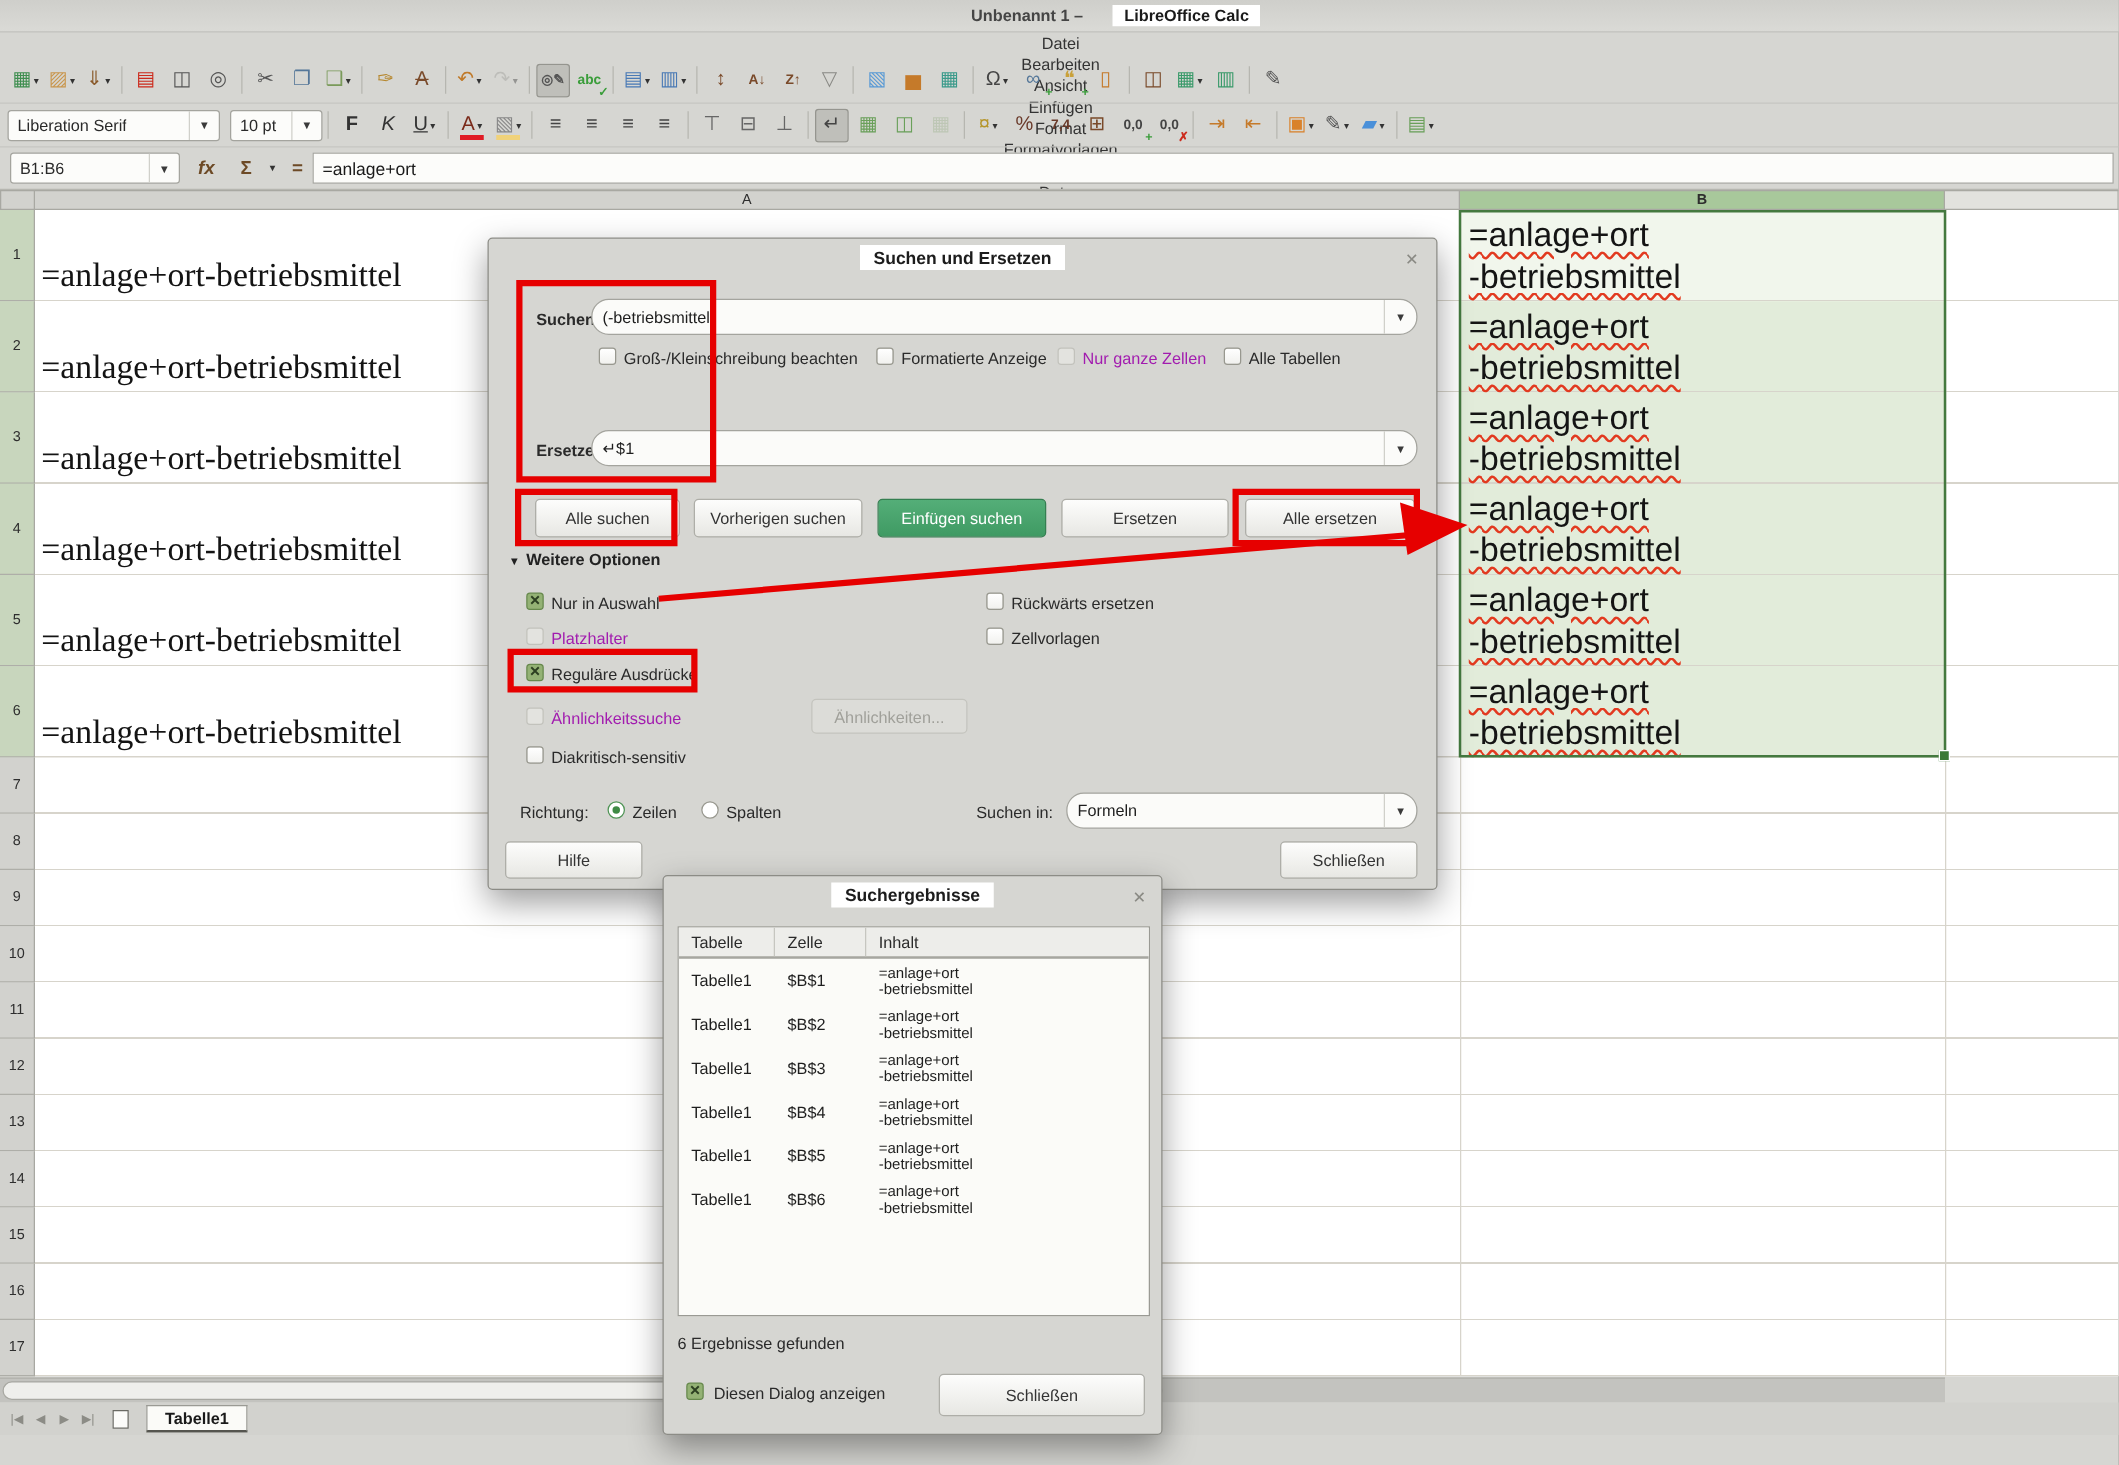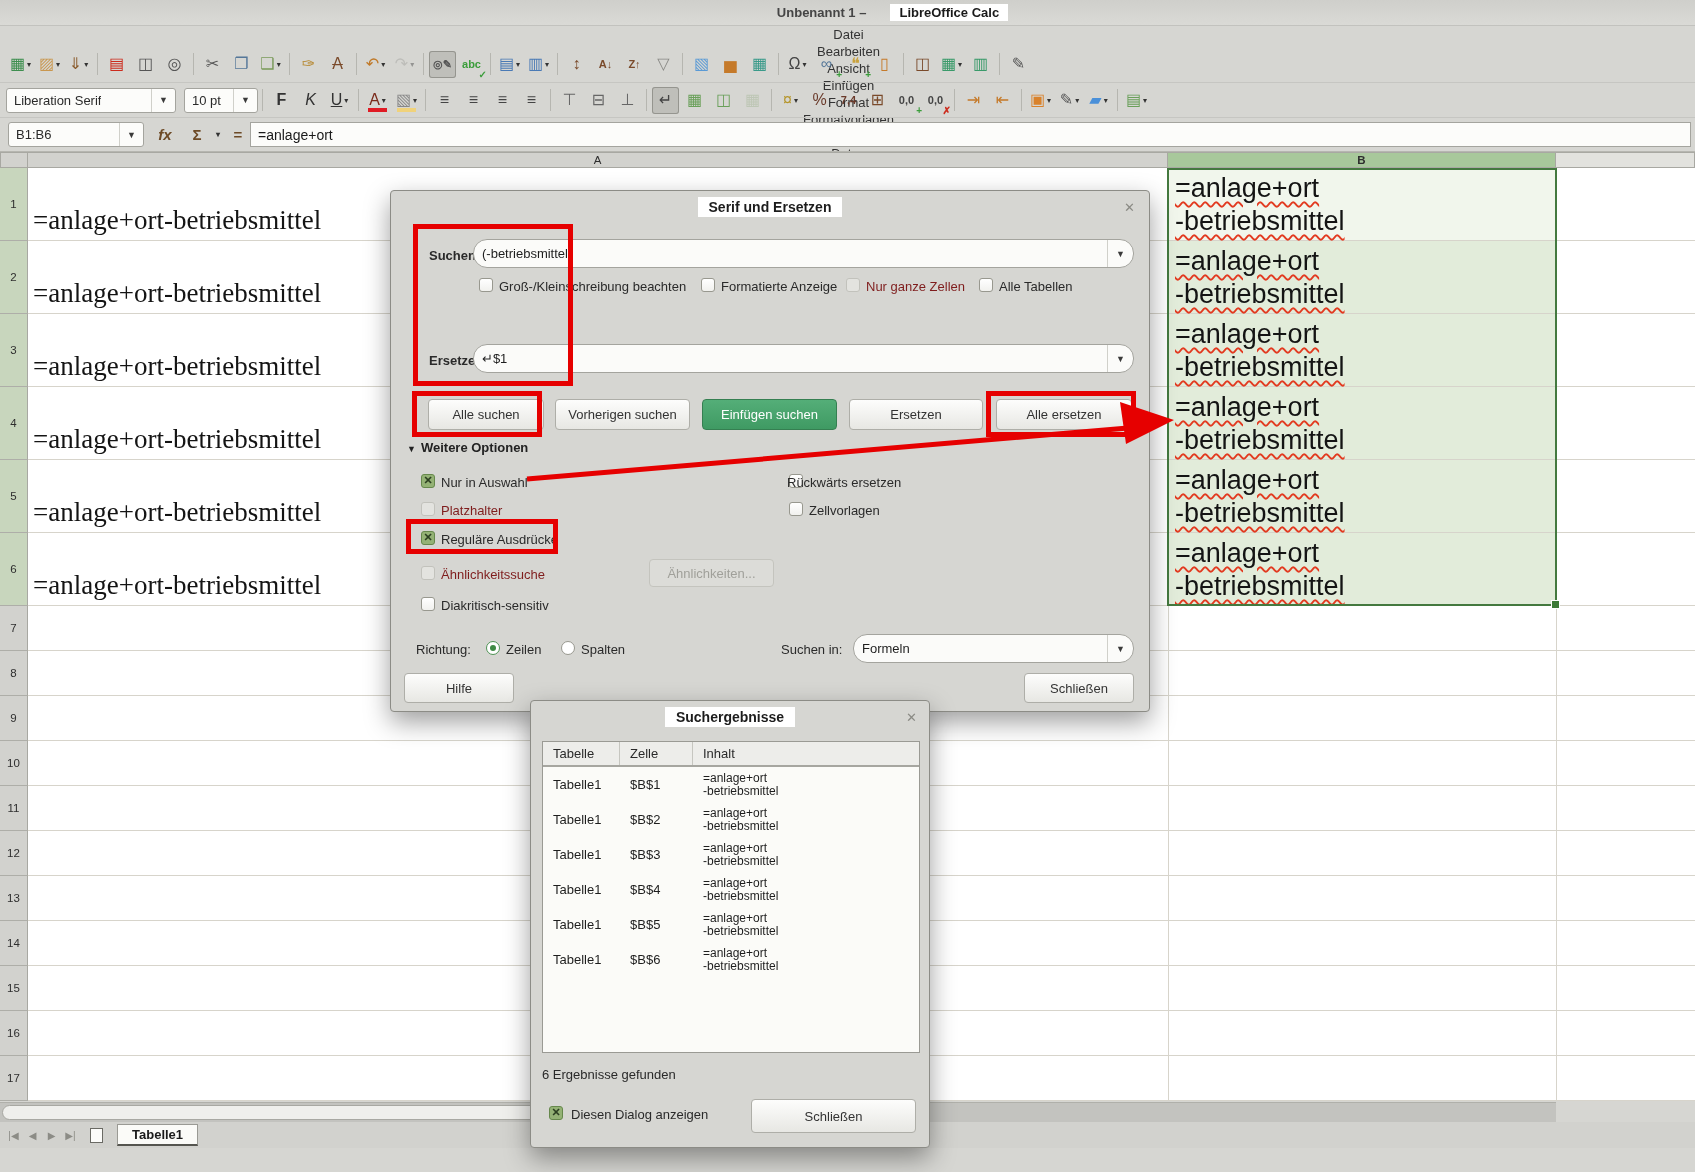--- a/index.html
+++ b/index.html
@@ -85,21 +85,21 @@
   .doc-ico::after{content:"";position:absolute;left:1px;bottom:1px;width:6px;height:6px;border-radius:50%;background:#cc2b1d;}
   .ibeam{position:absolute;left:1222px;top:3px;font-family:"Liberation Serif",serif;font-size:15px;color:#6a6a64;}
 
   
   .dialog{position:absolute;background:#d6d6d2;border:1px solid #8c8c86;box-shadow:0 10px 26px rgba(0,0,0,.38);border-radius:4px;}
   .dlg-title{position:absolute;top:7px;left:0;right:0;text-align:center;}
   .dlg-title span{background:#ffffff;padding:2px 11px;font-size:14px;font-weight:bold;color:#1c1c1c;}
   .dlg-close{position:absolute;top:9px;font-size:13px;color:#8a8a84;}
   .lbl{position:absolute;font-size:13px;color:#2a2a2a;white-space:nowrap;}
   .lbl.b{font-weight:bold;}
-  .lbl.dis{color:#7f1d1d;}
+  .lbl.dis{color:#a21caf;}
   .field{position:absolute;background:#fbfbf9;border:1px solid #a4a49e;border-radius:14px;display:flex;align-items:center;}
   .field .cval{font-size:13px;color:#1e1e1e;padding-left:8px;white-space:nowrap;}
   .field .arrow{margin-left:auto;width:26px;align-self:stretch;display:flex;align-items:center;justify-content:center;font-size:9px;color:#3a3a3a;border-left:1px solid #d0d0ca;}
   .btn{position:absolute;background:linear-gradient(#fdfdfc,#e7e7e3);border:1px solid #aeaea8;border-radius:4px;
     display:flex;align-items:center;justify-content:center;font-size:13px;color:#333;white-space:nowrap;}
   .btn.primary{background:linear-gradient(#54ae78,#3f9a63);border-color:#357f51;color:#fff;}
   .btn.dis{background:#dcdcd8;color:#a0a09a;border-color:#c4c4be;}
   .cb{position:absolute;width:14px;height:14px;border:1px solid #98988f;border-radius:3px;background:linear-gradient(#ffffff,#f1f1ee);}
   .cb.checked{background:#94b275;border-color:#66884c;}
   .cb.checked::after{content:"✕";position:absolute;left:0;right:0;top:-1px;text-align:center;font-size:11px;color:#2c3f21;font-weight:bold;}
@@ -462,21 +462,21 @@
     <span class="navbtn">◀</span>
     <span class="navbtn">▶</span>
     <span class="navbtn">▶|</span>
     <span class="sheeticon"></span>
     <span class="sheettab">Tabelle1</span>
   </div>
 
 
   <div class="dialog z10" style="left:390px;top:190px;width:760px;height:522px;">
     <div class="dlg-title">
-      <span>Serif und Ersetzen</span>
+      <span>Suchen und Ersetzen</span>
     </div>
     <span class="dlg-close" style="right:14px">✕</span>
 
     <span class="lbl b" style="left:38px;top:57px">Suchen:</span>
     <div class="field" style="left:82px;top:48px;width:661px;height:29px">
       <span class="cval">(-betriebsmittel)</span>
       <span class="arrow">▼</span>
     </div>
 
     <span class="cb" style="left:88px;top:87px"></span>
@@ -508,21 +508,21 @@
     <span class="lbl dis" style="left:50px;top:312px">Platzhalter</span>
     <span class="cb checked" style="left:30px;top:340px"></span>
     <span class="lbl" style="left:50px;top:341px">Reguläre Ausdrücke</span>
     <span class="cb dis" style="left:30px;top:375px"></span>
     <span class="lbl dis" style="left:50px;top:376px">Ähnlichkeitssuche</span>
     <div class="btn dis" style="left:258px;top:368px;width:125px;height:28px">Ähnlichkeiten...</div>
     <span class="cb" style="left:30px;top:406px"></span>
     <span class="lbl" style="left:50px;top:407px">Diakritisch-sensitiv</span>
 
     <span class="cb" style="left:398px;top:283px"></span>
-    <span class="lbl" style="left:396px;top:284px">Rückwärts ersetzen</span>
+    <span class="lbl" style="left:418px;top:284px">Rückwärts ersetzen</span>
     <span class="cb" style="left:398px;top:311px"></span>
     <span class="lbl" style="left:418px;top:312px">Zellvorlagen</span>
 
     <span class="lbl" style="left:25px;top:451px">Richtung:</span>
     <span class="radio selected" style="left:95px;top:450px"></span>
     <span class="lbl" style="left:115px;top:451px">Zeilen</span>
     <span class="radio" style="left:170px;top:450px"></span>
     <span class="lbl" style="left:190px;top:451px">Spalten</span>
 
     <span class="lbl" style="left:390px;top:451px">Suchen in:</span>

